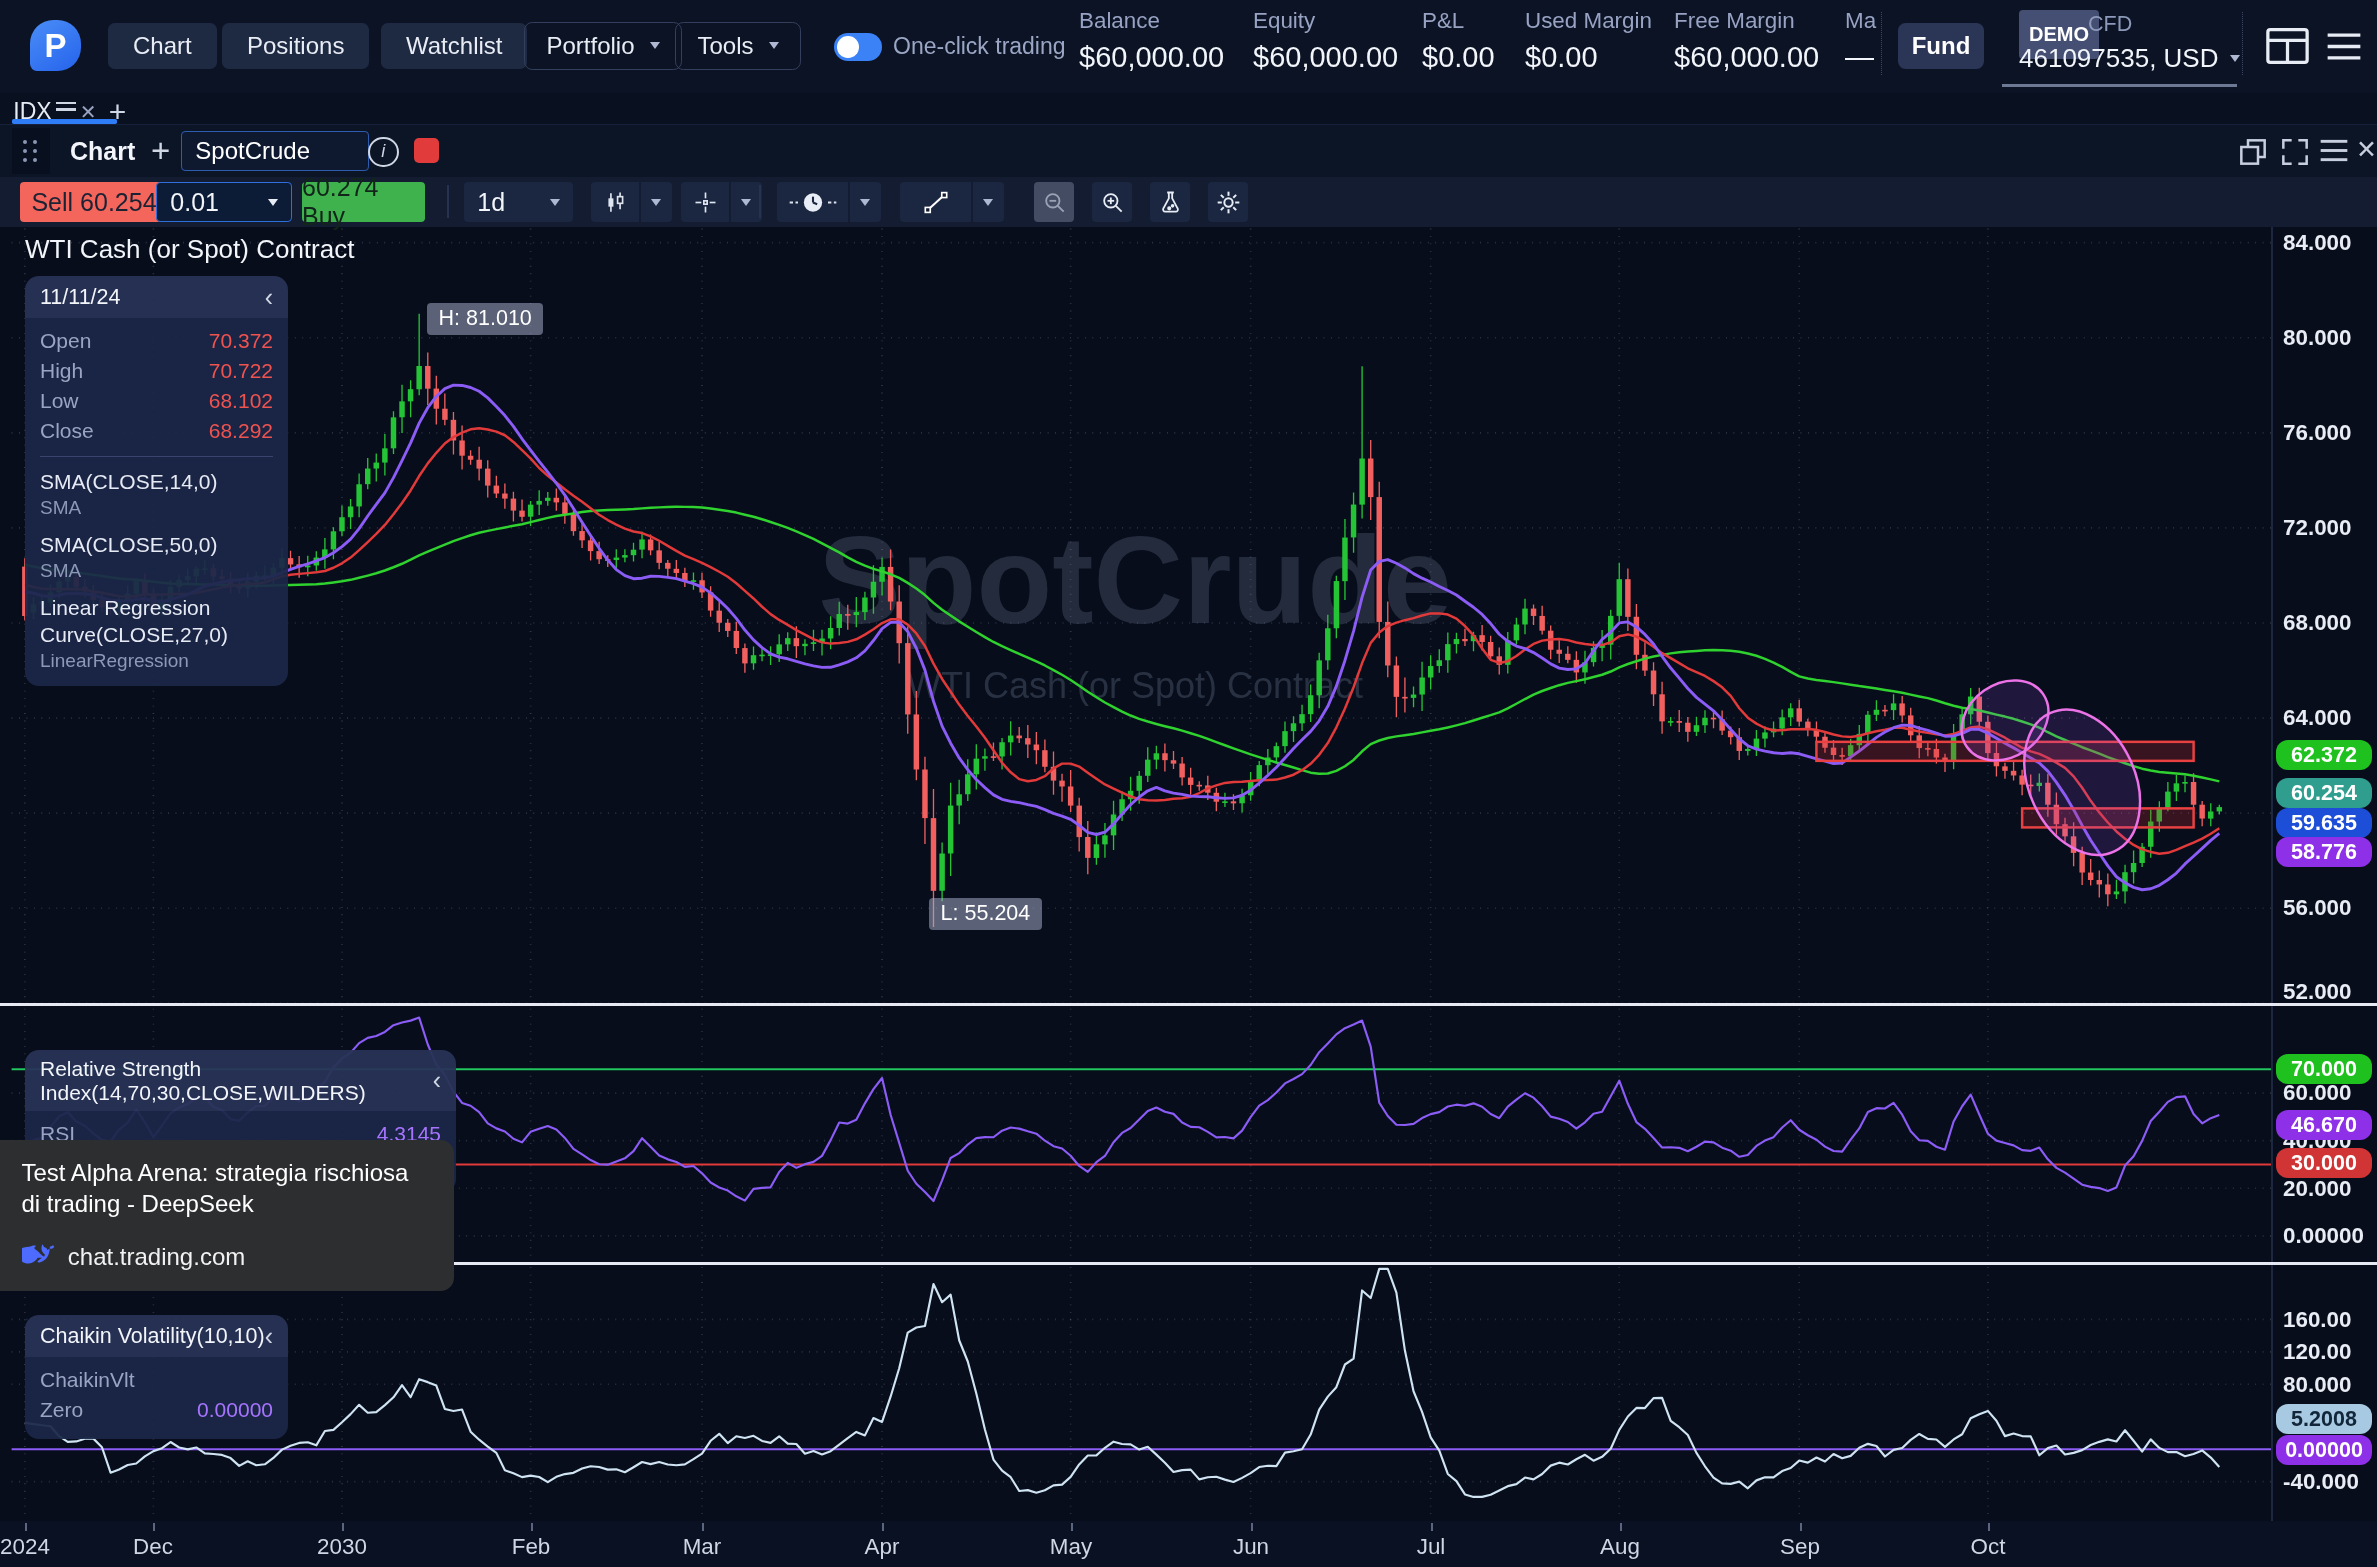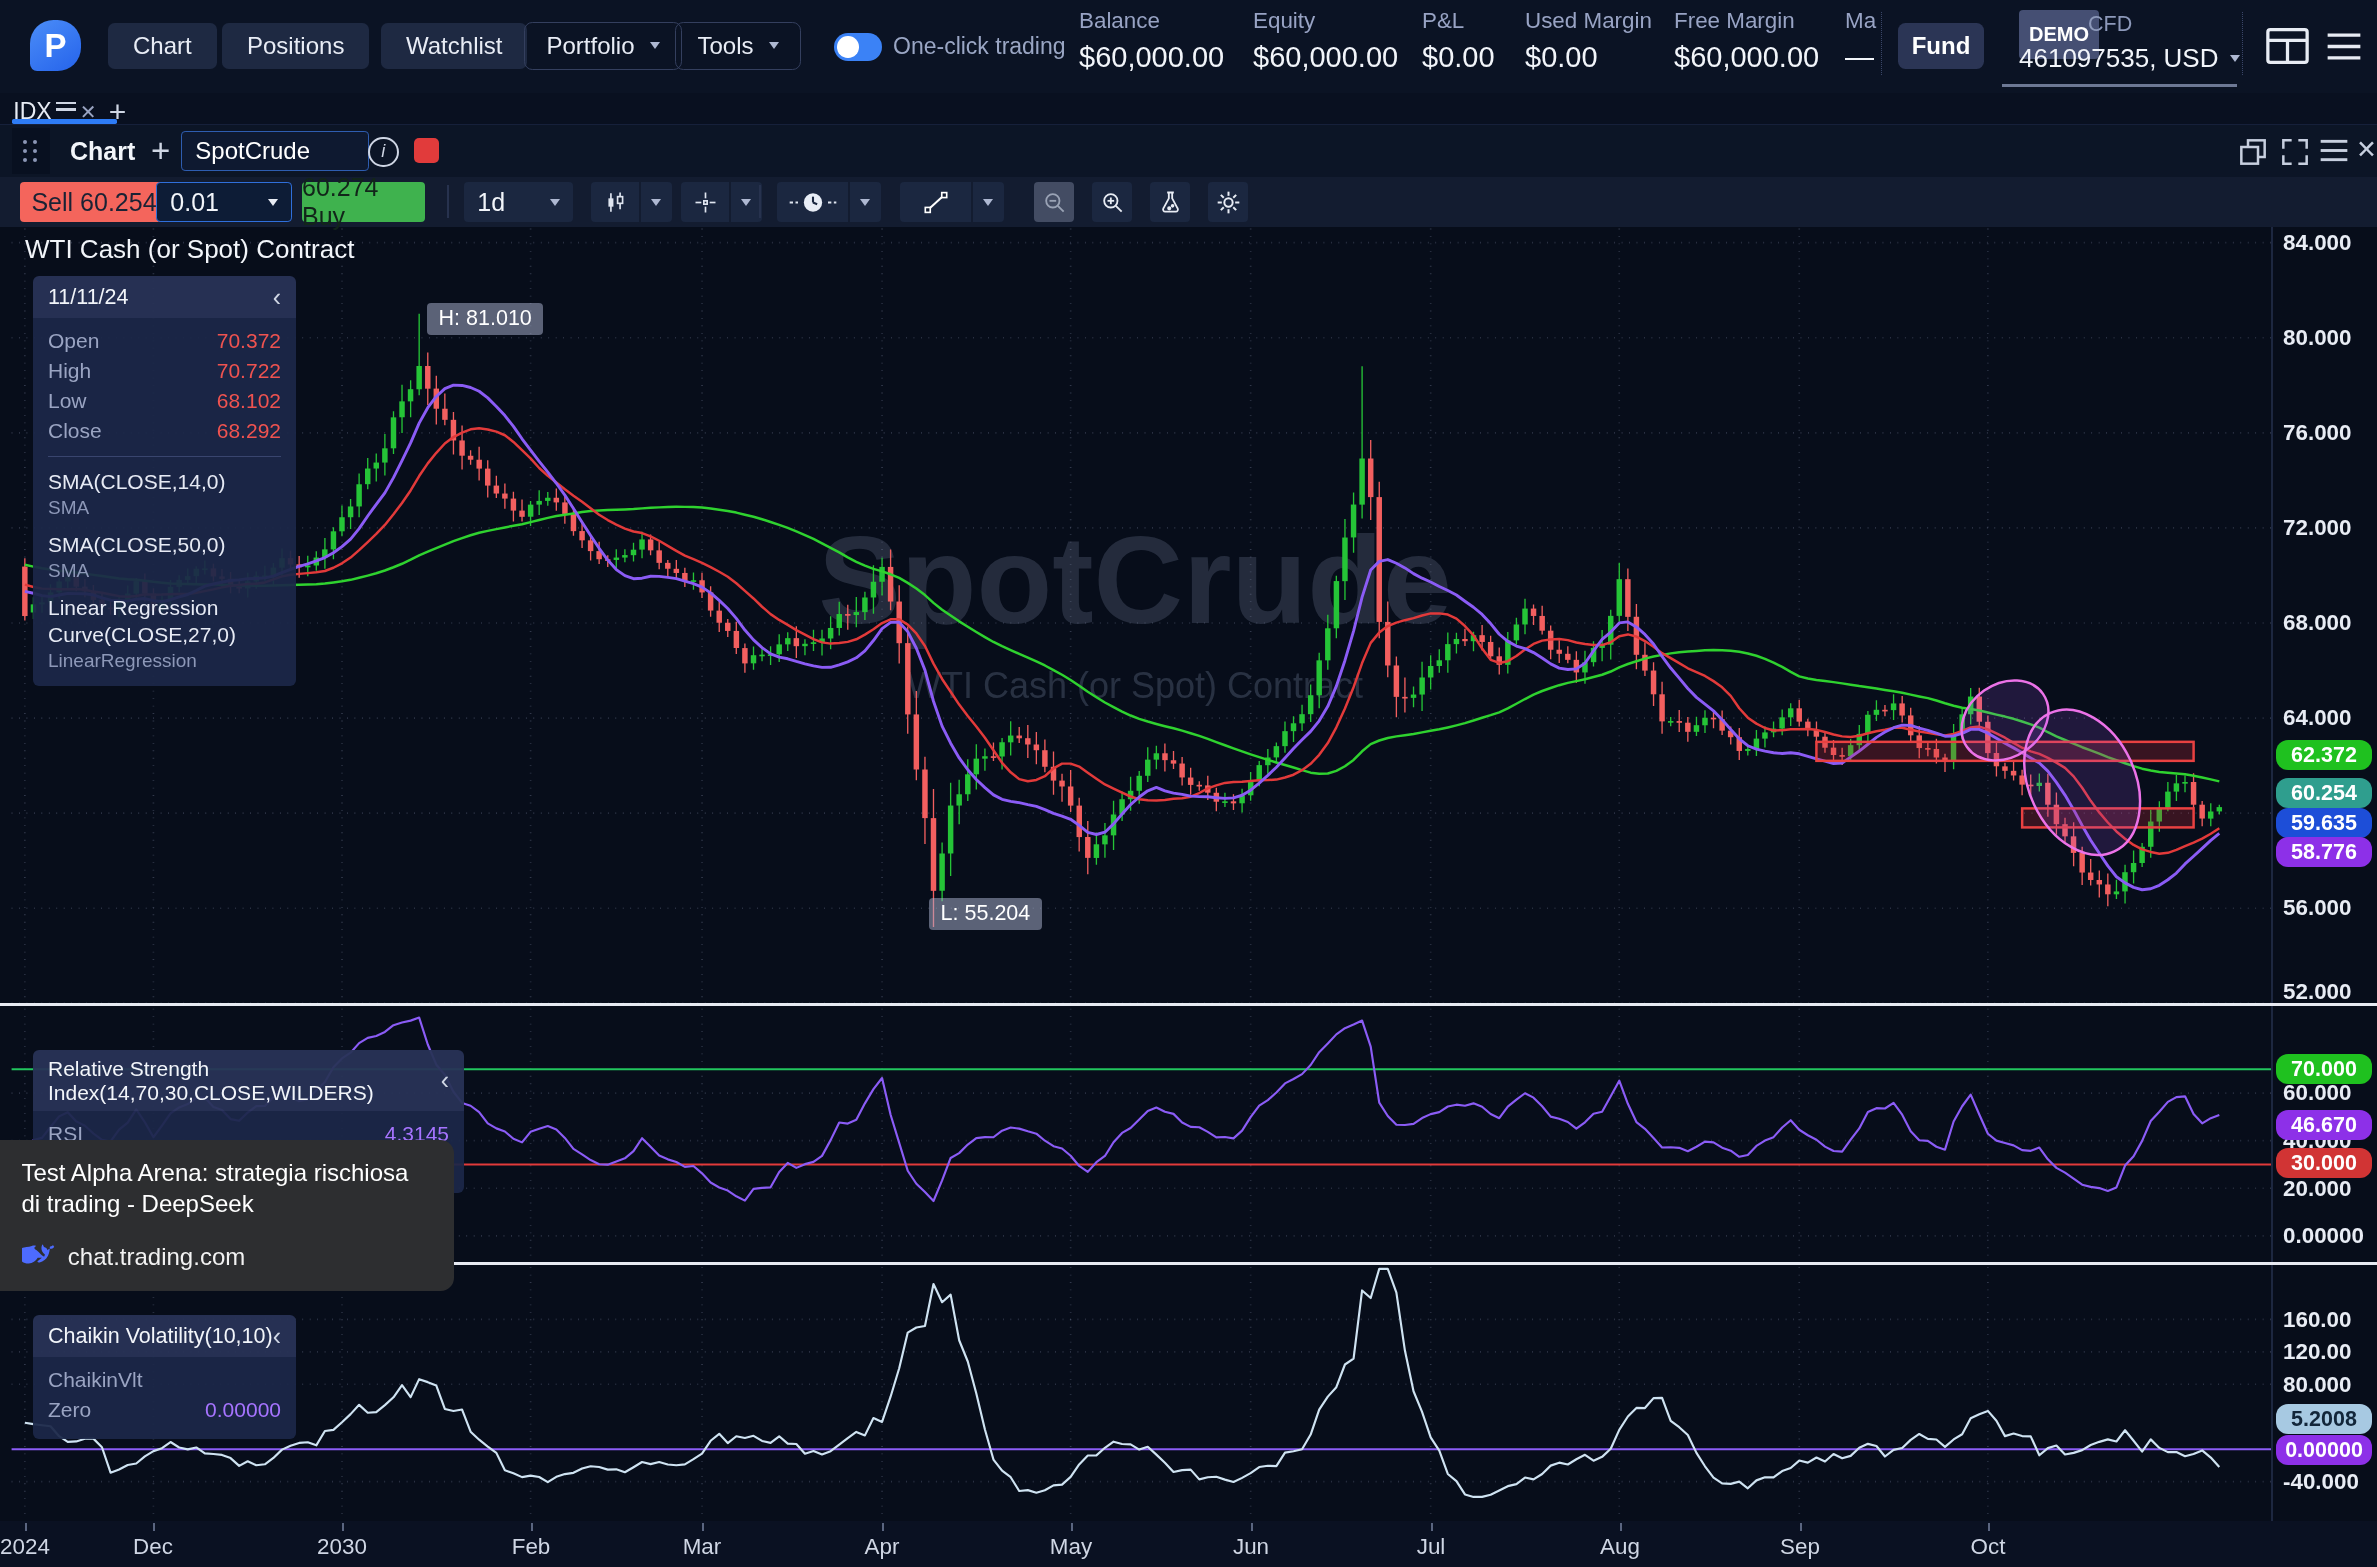--- a/index.html
+++ b/index.html
@@ -60,21 +60,21 @@
   #plot{position:absolute;left:0;top:0;z-index:3}
   .sep{position:absolute;left:0;width:2377px;height:2.5px;background:#e7eaf2;z-index:7}
   #axisline{position:absolute;left:2271px;top:227px;width:1.7px;height:1294px;background:#1d2740;z-index:4}
   .tick{position:absolute;left:2283px;font-size:22.4px;font-weight:600;color:#e8ecf4;transform:translateY(-50%);z-index:5;white-space:nowrap}
   .badge{position:absolute;left:2276px;width:96px;height:30px;border-radius:12px;font-size:21.5px;font-weight:bold;display:flex;align-items:center;justify-content:center;transform:translateY(-50%);z-index:6;color:#fff}
   .xlab{position:absolute;top:1534px;font-size:22.4px;color:#cfd6e4;transform:translateX(-50%);z-index:5}
   .xtick{position:absolute;top:1523px;width:1.7px;height:8.3px;background:#5a6580;z-index:5}
   #bottomaxis{position:absolute;left:0;top:1521px;width:2377px;height:46px;background:#0a1122;z-index:4}
   .mark{position:absolute;background:rgba(168,177,205,.52);color:#fff;font-size:21.5px;padding:3.3px 11.6px;border-radius:4.1px;z-index:6;white-space:nowrap}
   
-  .legend{position:absolute;left:33px;z-index:5;border-radius:6px;overflow:hidden}
+  .legend{position:absolute;left:25px;z-index:5;border-radius:14px;overflow:hidden}
   .legend .hd{background:rgba(40,51,86,.95);display:flex;align-items:center;justify-content:space-between;padding:6.6px 15px;font-size:21.5px;color:#f2f5fa}
   .legend .bd{background:rgba(28,39,72,.94);padding:8.3px 15px 13.3px}
   .legend .row{display:flex;justify-content:space-between;font-size:21px;line-height:30px}
   .legend .row .l{color:#9aa4c2}
   .legend .chev{color:#cfd6e4;font-size:25px;cursor:pointer}
   .legend .divline{height:0.8px;background:#39456e;margin:10px 0}
   .legend .iname{font-size:21px;color:#e6eaf4;margin-top:11.6px;line-height:26.5px}
   .legend .isub{font-size:19px;color:#8d98b8;line-height:25px}
   
   #tooltip{position:absolute;left:0;top:1140px;width:454px;background:#2d2e30;border-radius:0 13.3px 13.3px 0;padding:16.6px 21.5px 20px;box-sizing:border-box;z-index:9}

